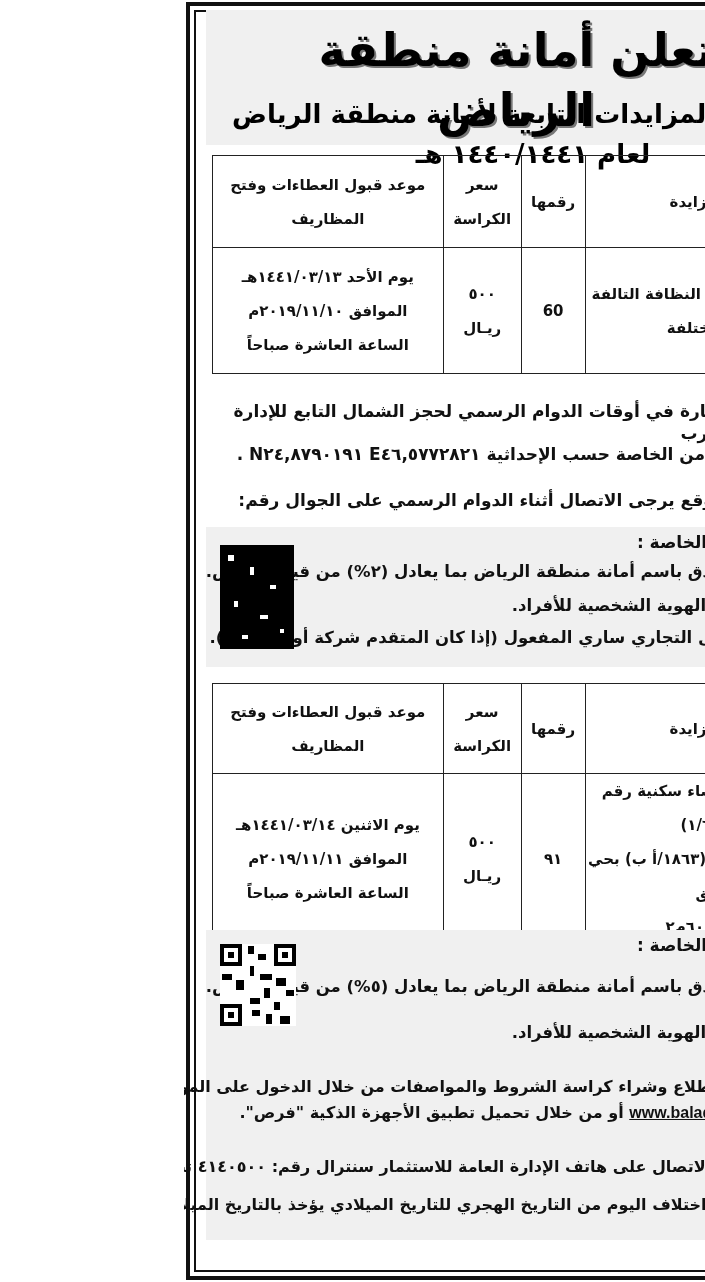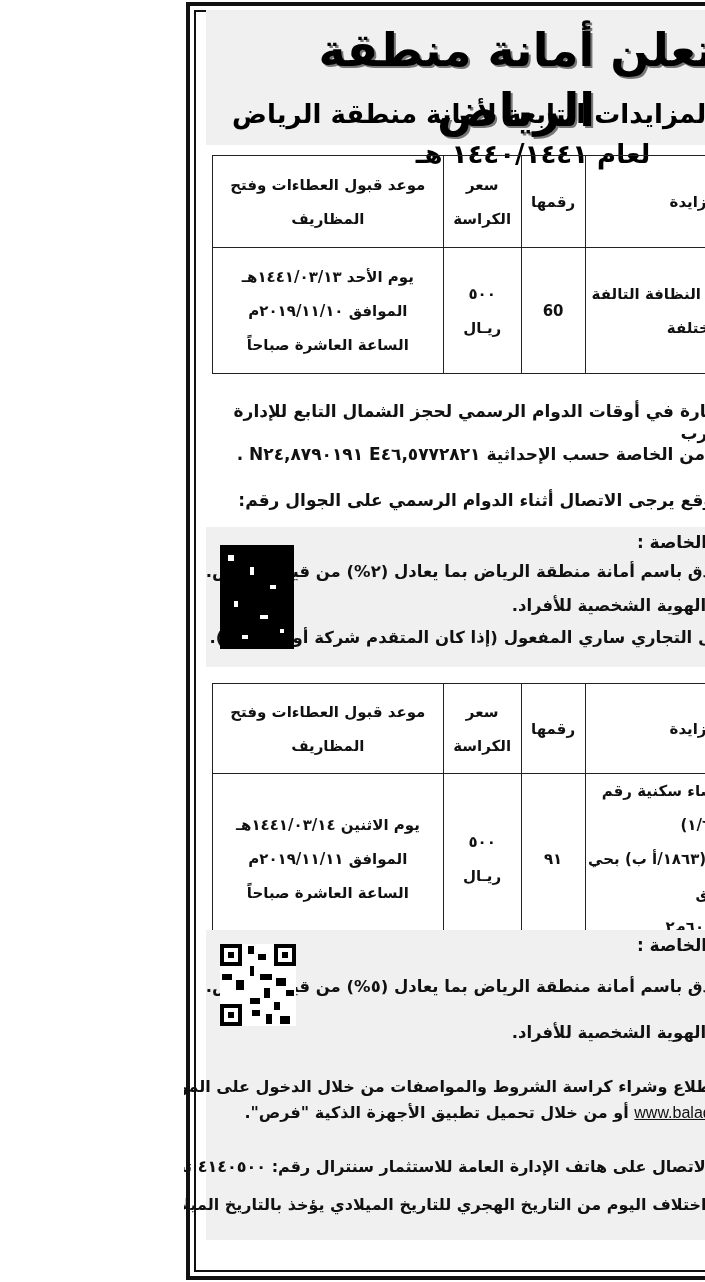--- a/index.html
+++ b/index.html
@@ -94,21 +94,21 @@
     .qr1 { left: 14px; top: 18px; }
     .qr2 { left: 14px; top: 14px; width: 76px; height: 82px; background: #fff; }
     .qr-cell { position: absolute; background: #000; }
     .qr-finder { position: absolute; width: 22px; height: 22px; border: 4px solid #000; background: #fff; }
     .qr-finder::after { content: ""; position: absolute; left: 4px; top: 4px; width: 6px; height: 6px; background: #000; }
 
     .info-line {
       position: absolute; left: 10px; right: 10px; text-align: center;
       font-size: 16px; font-weight: bold; line-height: 22px; white-space: nowrap;
     }
-    .link-url { text-decoration: underline; font-family: "Liberation Sans", sans-serif; font-weight: normal; direction: ltr; unicode-bidi: embed; text-align: center; }
+    .link-url { text-decoration: underline; font-family: "Liberation Sans", sans-serif; font-weight: bold; direction: ltr; unicode-bidi: embed; text-align: center; }
   </style>
 </head>
 <body>
 
 <div class="frame-outer">
   <div class="frame-inner"></div>
 </div>
 
 <div class="panel-grey header">
   <div class="logo">

